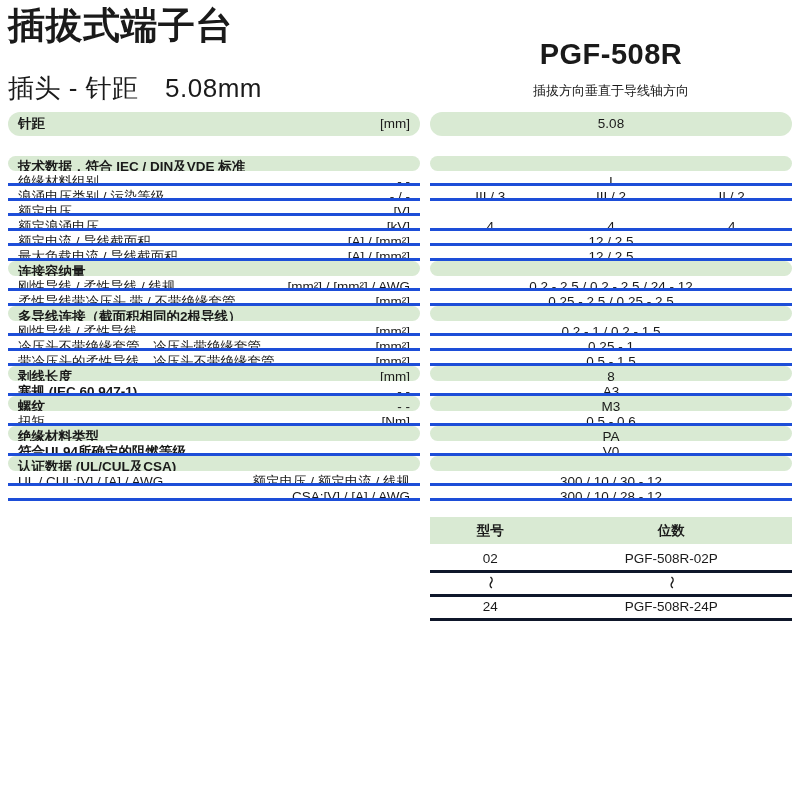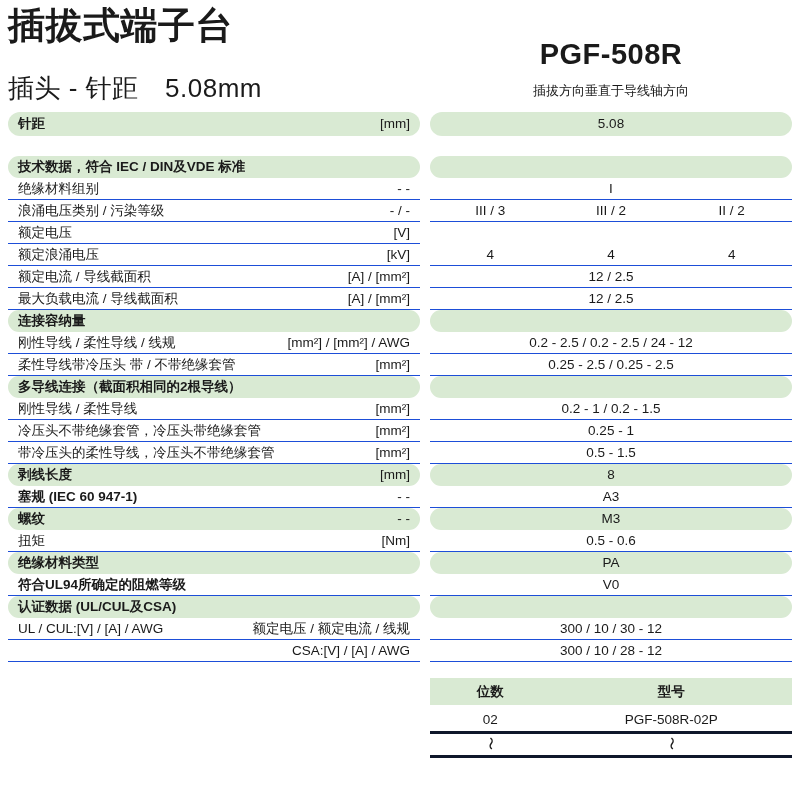--- a/index.html
+++ b/index.html
@@ -13,28 +13,28 @@
 
   
   .top { display:grid; grid-template-columns:412px 362px; column-gap:10px; height:106px; }
   .title { font-size:37px; font-weight:700; line-height:1.1; letter-spacing:0.5px; }
   .subtitle { font-size:26px; margin-top:24px; letter-spacing:0.5px; }
   .top-right { text-align:center; padding-top:32px; }
   .model { font-size:29px; font-weight:700; letter-spacing:0.5px; }
   .note { font-size:13px; margin-top:11px; }
 
   
-  .row { display:grid; grid-template-columns:412px 362px; column-gap:10px; height:22px; }
+  .row { display:grid; grid-template-columns:412px 362px; column-gap:10px; height:15px; }
   .row.tall { height:24px; }
   .row > div { box-sizing:border-box; height:100%; line-height:21px; font-size:13.5px; overflow:hidden; }
   .row.tall > div { line-height:23px; }
   .lcell { display:flex; justify-content:space-between; padding:0 10px; white-space:nowrap; }
   .rcell { text-align:center; }
   .band > div { background:#d9ead3;border-radius:12px; }
-  .white > div { border-bottom:1px solid #1d4ed8; }
+  .white > div { border-bottom:3px solid #1d4ed8; }
   .b { font-weight:700; }
   .three { display:grid; grid-template-columns:1fr 1fr 1fr; }
   .gap20 { height:20px; }
   .gap16 { height:16px; }
 
   
   .model-table { width:362px; margin-left:422px; margin-top:0; }
   .mt-head {
     display:grid; grid-template-columns:1fr 2fr; background:#d9ead3;
     height:27px; line-height:27px; font-weight:700; text-align:center; font-size:13.5px;
@@ -261,28 +261,32 @@
       </div>
       <div class="rcell">300 / 10 / 28 - 12</div>
     </div>
 
   </div>
 
   <div class="gap16"></div>
 
   <div class="model-table">
     <div class="mt-head">
+      <div>型号</div>
       <div>位数</div>
-      <div>型号</div>
     </div>
     <div class="mt-body">
       <div class="mt-row">
         <div>02</div>
         <div>PGF-508R-02P</div>
       </div>
       <div class="mt-row">
         <div><span class="rot">〜</span></div>
         <div><span class="rot">〜</span></div>
       </div>
+      <div class="mt-row">
+        <div>24</div>
+        <div>PGF-508R-24P</div>
+      </div>
     </div>
   </div>
 
 </div>
 
 </body></html>

